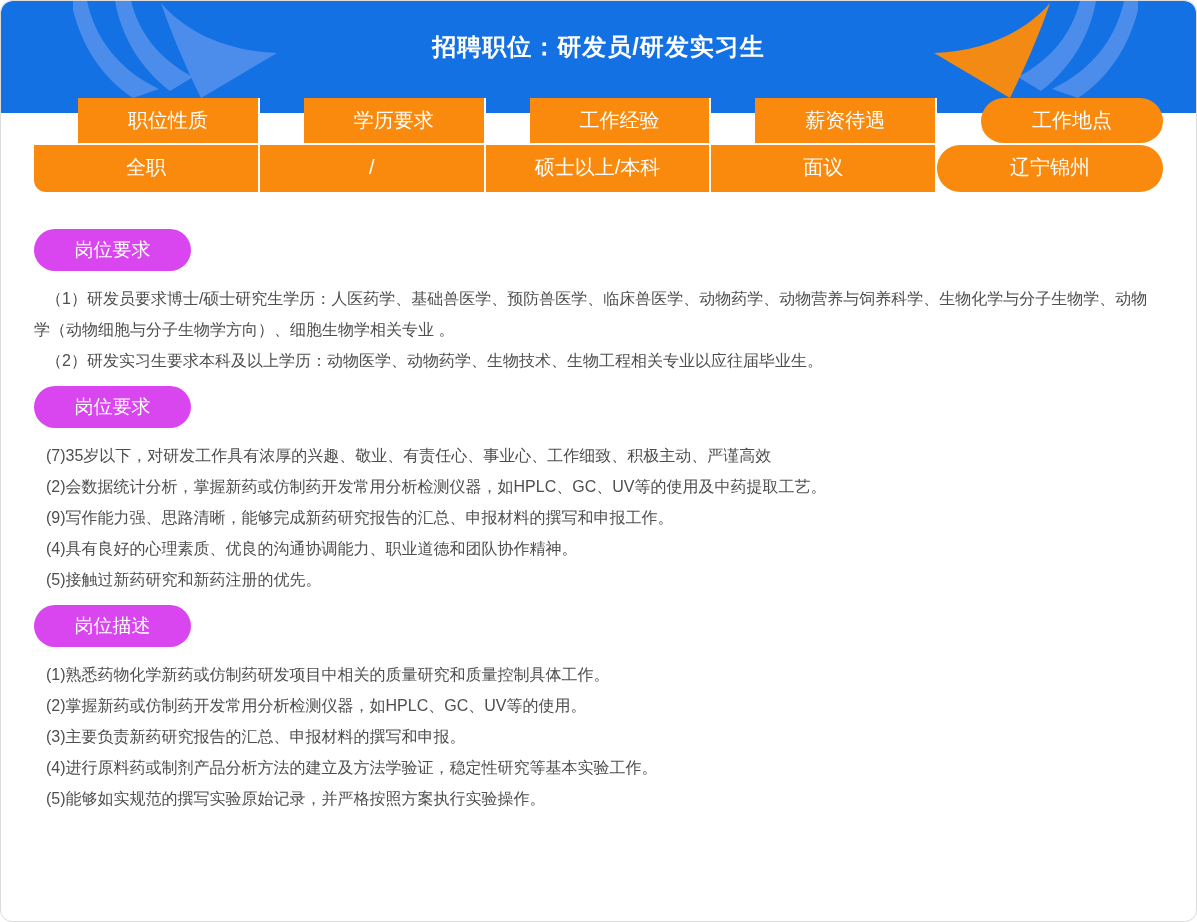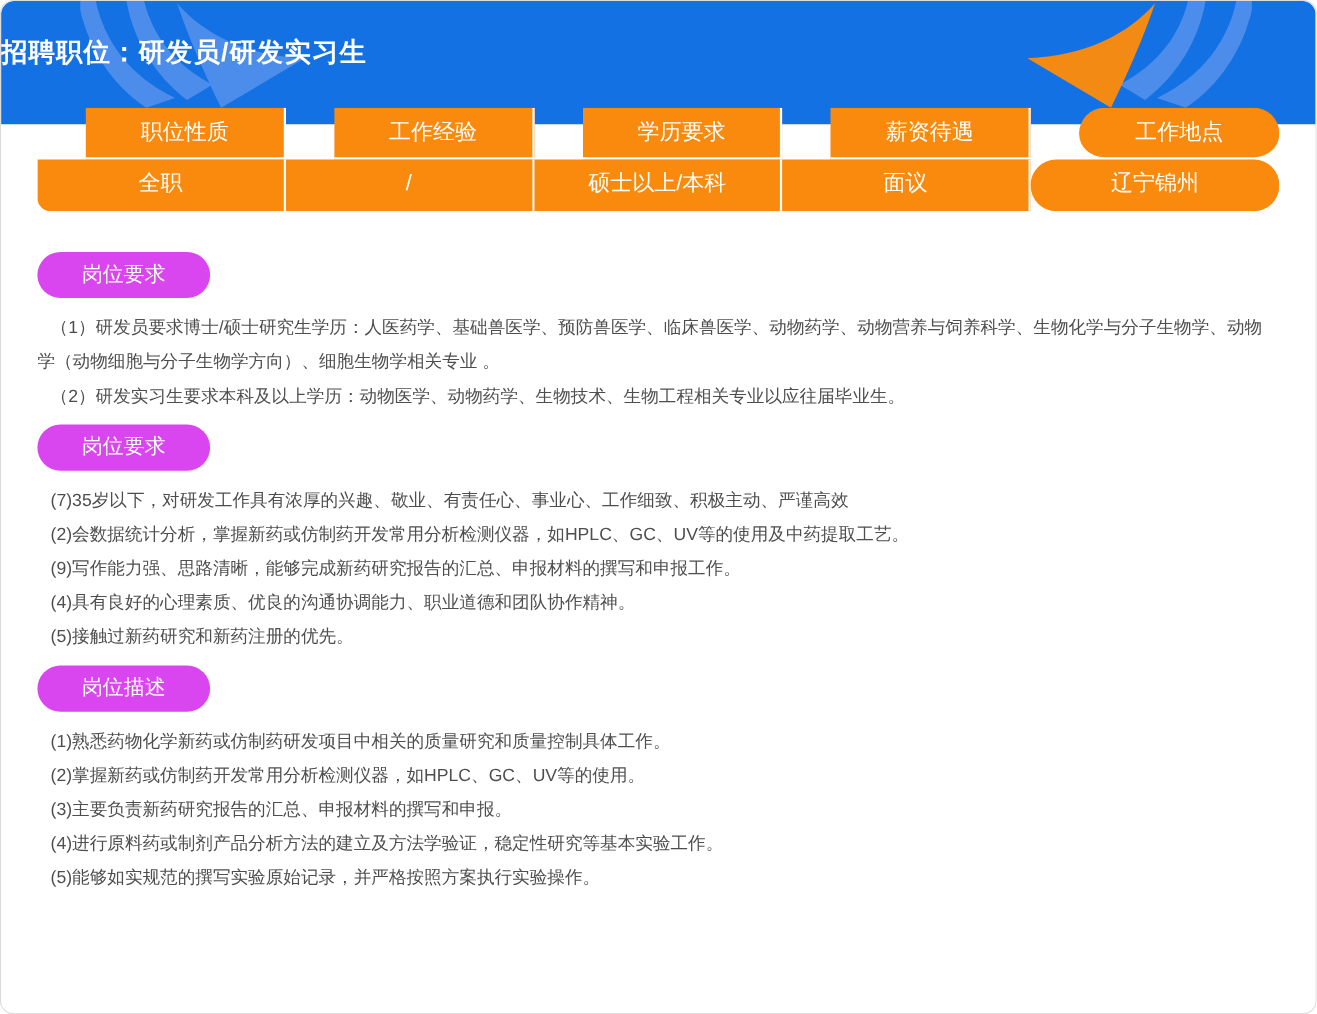--- a/index.html
+++ b/index.html
@@ -27,20 +27,21 @@
   }
   .wing { position: absolute; top: 0; }
   .wing-left  { left: 72px; }
   .wing-right { right: 58px; transform: scaleX(-1); }
   .wing .band { fill: #4C8DEB; }
   .wing .sail { fill: #4C8DEB; }
   .wing-right .sail { fill: #F28A14; }
   .header-title {
     position: relative;
     padding-top: 30px;
+    text-align: center;
     color: #ffffff;
     font-size: 24px;
     font-weight: 700;
     letter-spacing: 1px;
     z-index: 2;
   }
   
   .summary-table {
     position: relative;
     margin: -15px 33px 0 33px;
@@ -99,22 +100,22 @@
     <svg class="wing wing-right" viewBox="0 0 210 100" width="210" height="100" aria-hidden="true">
       <path class="band" d="M14,0 C22,36 44,68 86,88 L60,97 C26,74 6,40 -2,0 Z"></path>
       <path class="band" d="M58,0 C66,32 86,58 120,76 L97,90 C66,66 48,34 42,0 Z"></path>
       <path class="sail" d="M88,2 C112,30 152,50 204,52 L128,97 C112,64 98,32 88,2 Z"></path>
     </svg>
     <div class="header-title">招聘职位：研发员/研发实习生</div>
   </div>
 
   <div class="summary-table">
     <div class="cell head">职位性质</div>
+    <div class="cell head">学历要求</div>
     <div class="cell head">工作经验</div>
-    <div class="cell head">学历要求</div>
     <div class="cell head">薪资待遇</div>
     <div class="cell head">工作地点</div>
     <div class="cell">全职</div>
     <div class="cell">/</div>
     <div class="cell">硕士以上/本科</div>
     <div class="cell">面议</div>
     <div class="cell">辽宁锦州</div>
   </div>
 
   <div class="content">

